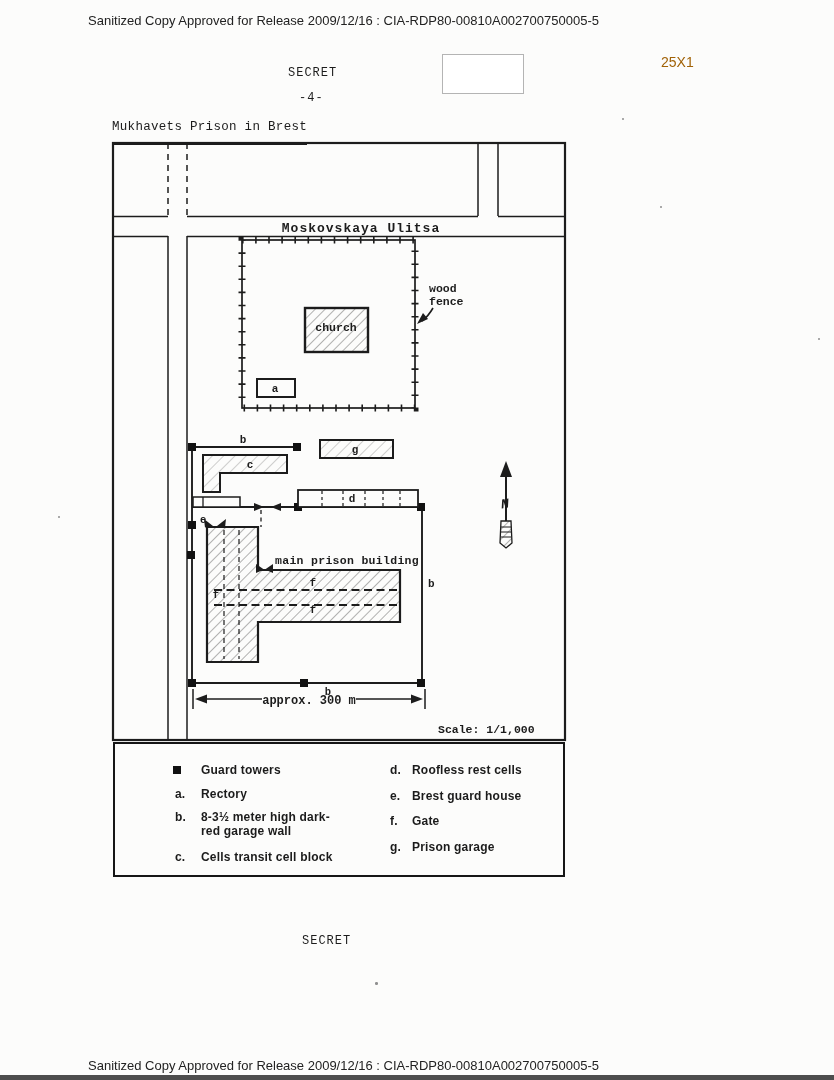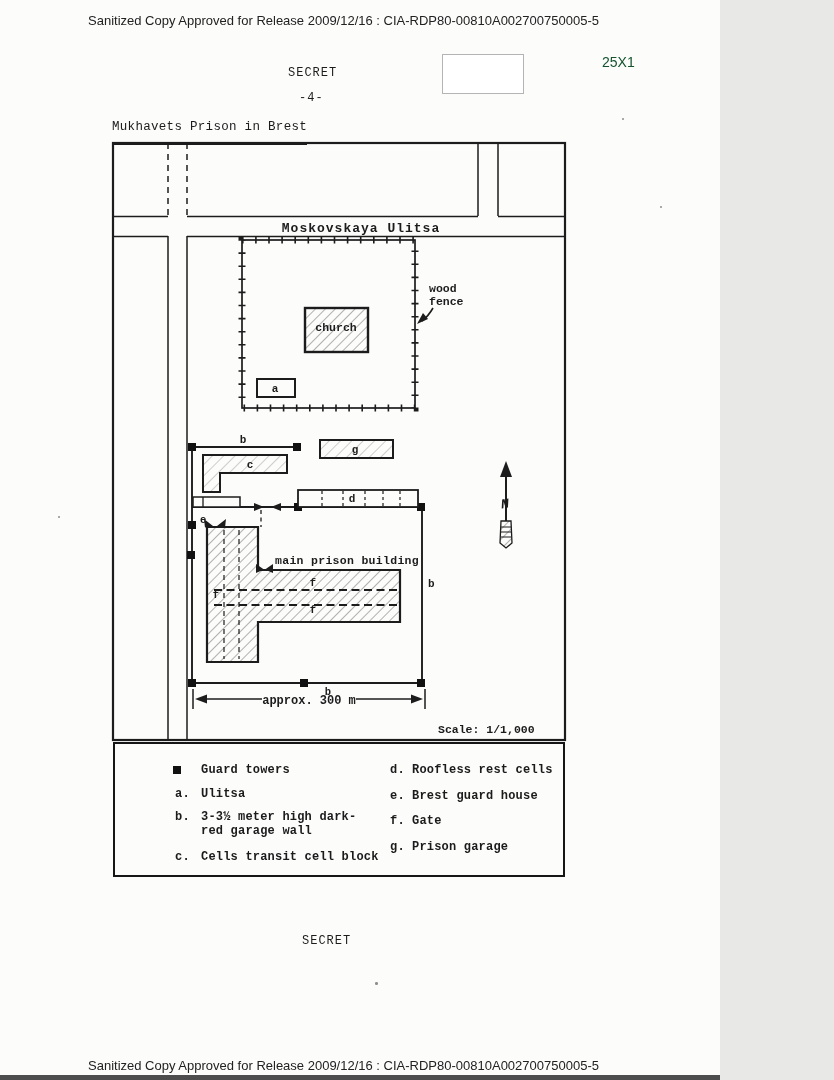--- a/index.html
+++ b/index.html
@@ -1,30 +1,30 @@
 <!DOCTYPE html>
 <html><head>
 <meta charset="utf-8">
 <style>
   html,body{margin:0;padding:0;background:#e8e8e6;}
-  .page{position:relative;width:720px;height:1080px;background:#fcfcfb;overflow:hidden;
+  .page{position:relative;width:834px;height:1080px;background:#fcfcfb;overflow:hidden;
         font-family:"Liberation Mono","DejaVu Sans Mono",monospace;color:#1c1c1c;}
   .abs{position:absolute;white-space:nowrap;}
   .sans{font-family:"Liberation Sans","DejaVu Sans",sans-serif;}
   .type{font-family:"Liberation Mono","DejaVu Sans Mono",monospace;font-weight:normal;}
   .header-line{left:88px;top:13px;font-size:13px;color:#222;}
   .classification-top{left:288px;top:66px;font-size:12px;letter-spacing:1px;}
   .page-number{left:299px;top:91px;font-size:12px;letter-spacing:1px;}
   .redaction-box{left:442px;top:54px;width:80px;height:38px;border:1.5px solid #b4b4b4;background:#fff;}
-  .margin-note{left:602px;top:54px;font-size:14px;color:#14532d;text-align:right;}
+  .margin-note{left:661px;top:54px;font-size:14px;color:#a16207;text-align:right;}
   .doc-title{left:112px;top:120px;font-size:12.5px;letter-spacing:.3px;border-bottom:1.5px solid #1c1c1c;padding-bottom:10px;}
   .map-svg{position:absolute;left:0;top:0;width:834px;height:1080px;}
   .legend-box{left:113px;top:742px;width:452px;height:135px;border:2.5px solid #161616;box-sizing:border-box;}
   .lg{position:absolute;font-weight:bold;font-size:12px;letter-spacing:.2px;white-space:nowrap;
-      font-family:Liberation Mono, monospace;color:#1b1b1b;}
+      font-family:Liberation Sans, sans-serif;color:#1b1b1b;}
   .lg-marker{position:absolute;width:8px;height:8px;background:#111;}
   .classification-bottom{left:302px;top:934px;font-size:12px;letter-spacing:1px;}
   .footer-line{left:88px;top:1058px;font-size:13px;color:#222;}
   .bottom-bar{left:0;top:1075px;width:834px;height:5px;background:#4d4d4d;}
   .speck{position:absolute;background:#8f8f8f;border-radius:50%;}
 </style>
 </head>
 <body>
 
 <div class="page">
@@ -167,24 +167,24 @@
     <text x="309" y="704" text-anchor="middle" font-size="12" font-weight="bold" fill="#1c1c1c">approx. 300 m</text>
 
     <text x="438" y="733" font-size="11.5" font-weight="bold" fill="#1c1c1c">Scale: 1/1,000</text>
   </svg>
 
   <div class="abs legend-box">
     <div class="lg-marker" style="left:58px;top:22px"></div>
     <span class="lg" style="left:86px;top:19px">Guard towers</span>
 
     <span class="lg" style="left:60px;top:43px">a.</span>
-    <span class="lg" style="left:86px;top:43px">Ulitsa</span>
+    <span class="lg" style="left:86px;top:43px">Rectory</span>
 
     <span class="lg" style="left:60px;top:66px">b.</span>
-    <span class="lg" style="left:86px;top:66px">3-3½ meter high dark-</span>
+    <span class="lg" style="left:86px;top:66px">8-3½ meter high dark-</span>
     <span class="lg" style="left:86px;top:80px">red garage wall</span>
 
     <span class="lg" style="left:60px;top:106px">c.</span>
     <span class="lg" style="left:86px;top:106px">Cells transit cell block</span>
 
     <span class="lg" style="left:275px;top:19px">d.</span>
     <span class="lg" style="left:297px;top:19px">Roofless rest cells</span>
 
     <span class="lg" style="left:275px;top:45px">e.</span>
     <span class="lg" style="left:297px;top:45px">Brest guard house</span>

